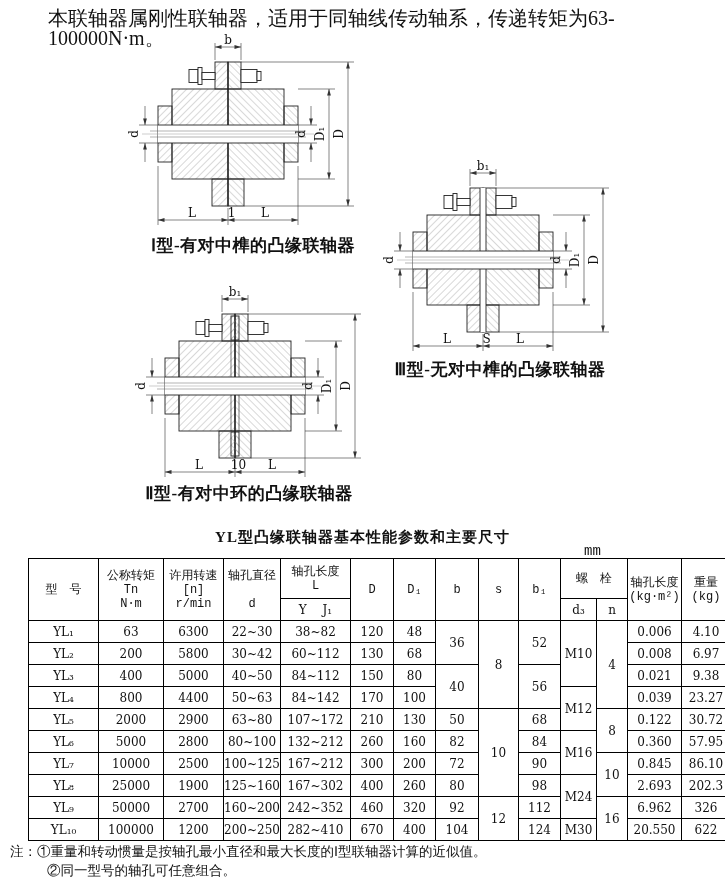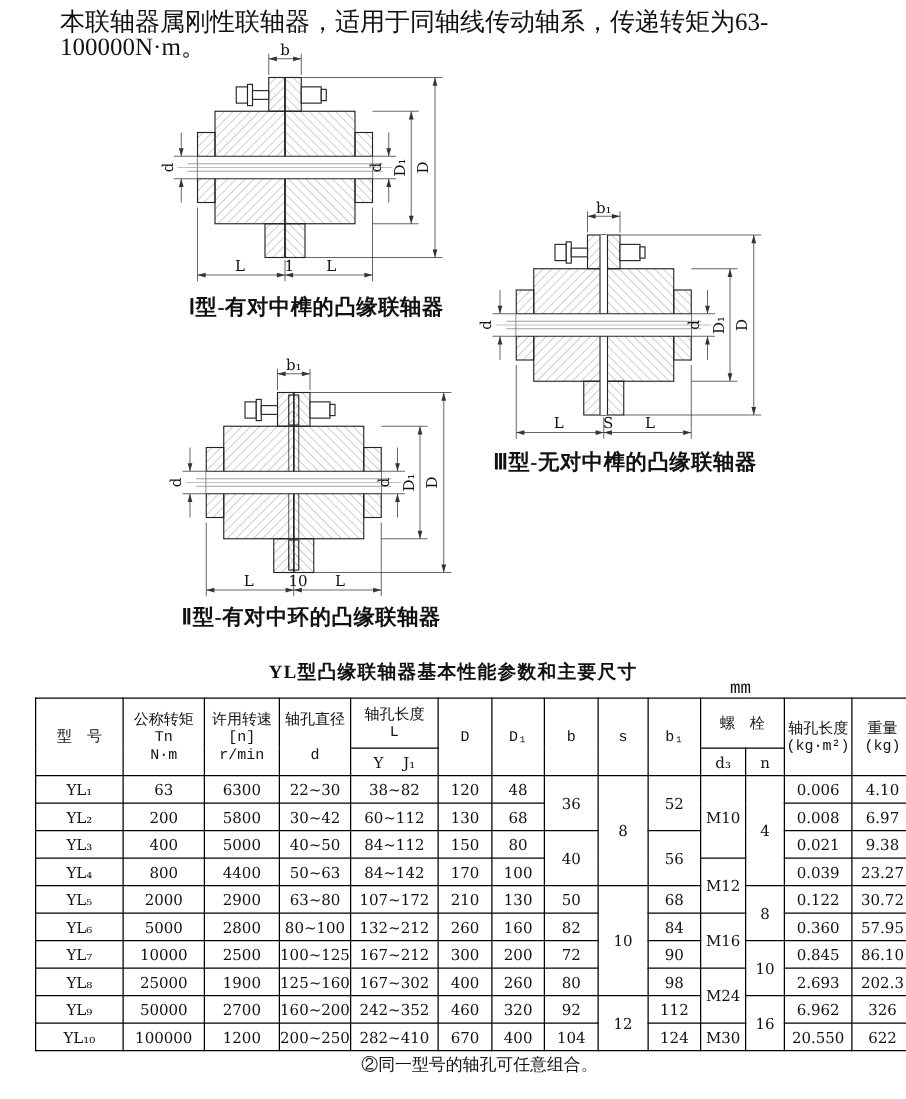--- a/index.html
+++ b/index.html
@@ -21,21 +21,21 @@
   table#params { position:absolute; left:28px; top:558px; width:692px;
                  border-collapse:collapse; table-layout:fixed;
                  border:1.5px solid #000; }
   #params th, #params td { border:1px solid #000; text-align:center; vertical-align:middle;
                  font-size:12px; font-weight:normal; padding:0;
                  font-family:"DejaVu Serif", serif; white-space:pre-line; line-height:14px; }
   #params thead tr.h1 th { height:40px;font-family:Liberation Mono, monospace; }
   #params thead tr.h2 th { height:22px; }
   #params tbody td { height:22px; }
   #notes { left:10px; top:842px; width:710px; font-size:13.5px; line-height:19px; }
-  #note-2 { padding-left:37px;text-align:center; }
+  #note-2 { padding-left:37px; }
   svg .dim-label { font-family:"DejaVu Serif", serif; font-size:12px; fill:#111; }
 </style>
 </head>
 <body>
 
 <div class="abs" id="intro">本联轴器属刚性联轴器，适用于同轴线传动轴系，传递转矩为63-100000N·m。</div>
 
 <svg class="abs" id="svg-0" width="250" height="196" viewBox="0 0 250 196">
     <defs>
       <pattern id="dw0hl" width="5" height="5" patternUnits="userSpaceOnUse" patternTransform="rotate(45)">
@@ -459,14 +459,15 @@
         <td>104</td>
         <td>124</td>
         <td>M30</td>
         <td>20.550</td>
         <td>622</td>
       </tr>
     </tbody>
 </table>
 
 <div class="abs" id="notes">
+  <div id="note-1"><span>注：</span><span>①重量和转动惯量是按轴孔最小直径和最大长度的Ⅰ型联轴器计算的近似值。</span></div>
   <div id="note-2">②同一型号的轴孔可任意组合。</div>
 </div>
 
 </body></html>

